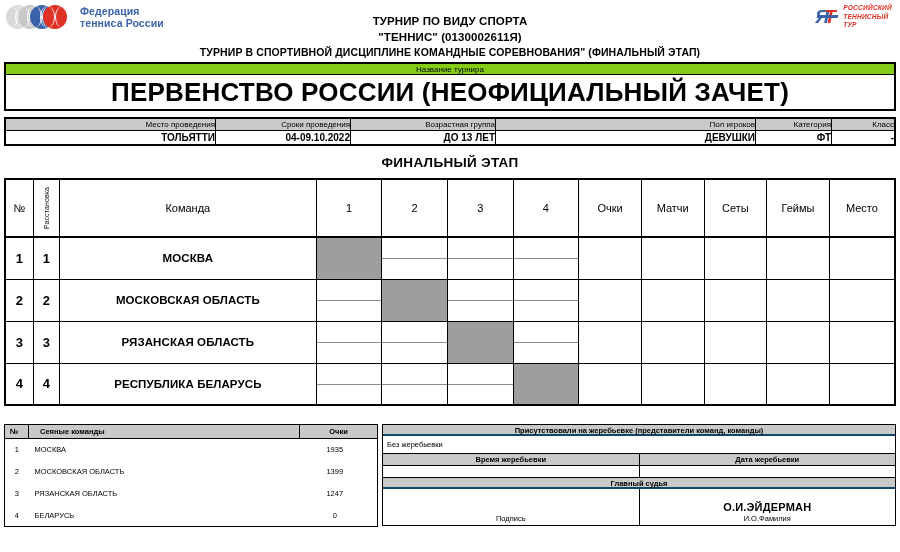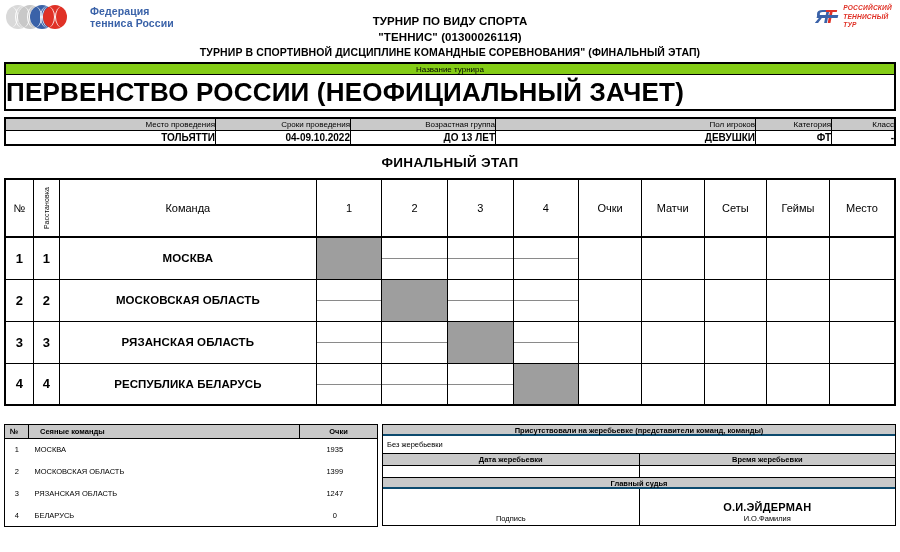--- a/index.html
+++ b/index.html
@@ -19,21 +19,21 @@
   .topbar {
     position: relative;
     height: 46px;
     width: 900px;
   }
   .fed-logo {
     position: absolute;
     left: 6px; top: 4px;
     display: flex;
     align-items: center;
-    gap: 22px;
+    gap: 12px;
   }
   .balls { position: relative; width: 62px; height: 26px; }
   .ball {
     position: absolute; top: 1px;
     width: 24px; height: 24px;
     border-radius: 50%;
   }
   .ball::before, .ball::after {
     content: "";
     position: absolute;
@@ -111,20 +111,21 @@
   }
   .title-caption {
     background: #84cc16;
     border-bottom: 1.5px solid #000;
     text-align: center;
     font-size: 8px;
     line-height: 11px;
     height: 11px;
   }
   .title-main {
+    text-align: center;
     font-size: 26px;
     font-weight: bold;
     line-height: 34px;
     height: 34px;
     letter-spacing: 0.2px;
   }
 
   
   .info-bar {
     margin: 6px 4px 0 4px;
@@ -533,22 +534,22 @@
           <td class="s-name">БЕЛАРУСЬ</td>
           <td class="s-pts">0</td>
         </tr>
       </tbody>
   </table>
 
   <div class="drawpanel">
     <div class="dp-head">Присутствовали на жеребьевке (представители команд, команды)</div>
     <div class="dp-value">Без жеребьевки</div>
     <div class="dp-split head">
+      <div>Время жеребьевки</div>
       <div>Дата жеребьевки</div>
-      <div>Время жеребьевки</div>
     </div>
     <div class="dp-split blank">
       <div></div>
       <div></div>
     </div>
     <div class="dp-head">Главный судья</div>
     <div class="dp-sign">
       <div>
         <span class="sign-label">Подпись</span>
       </div>

